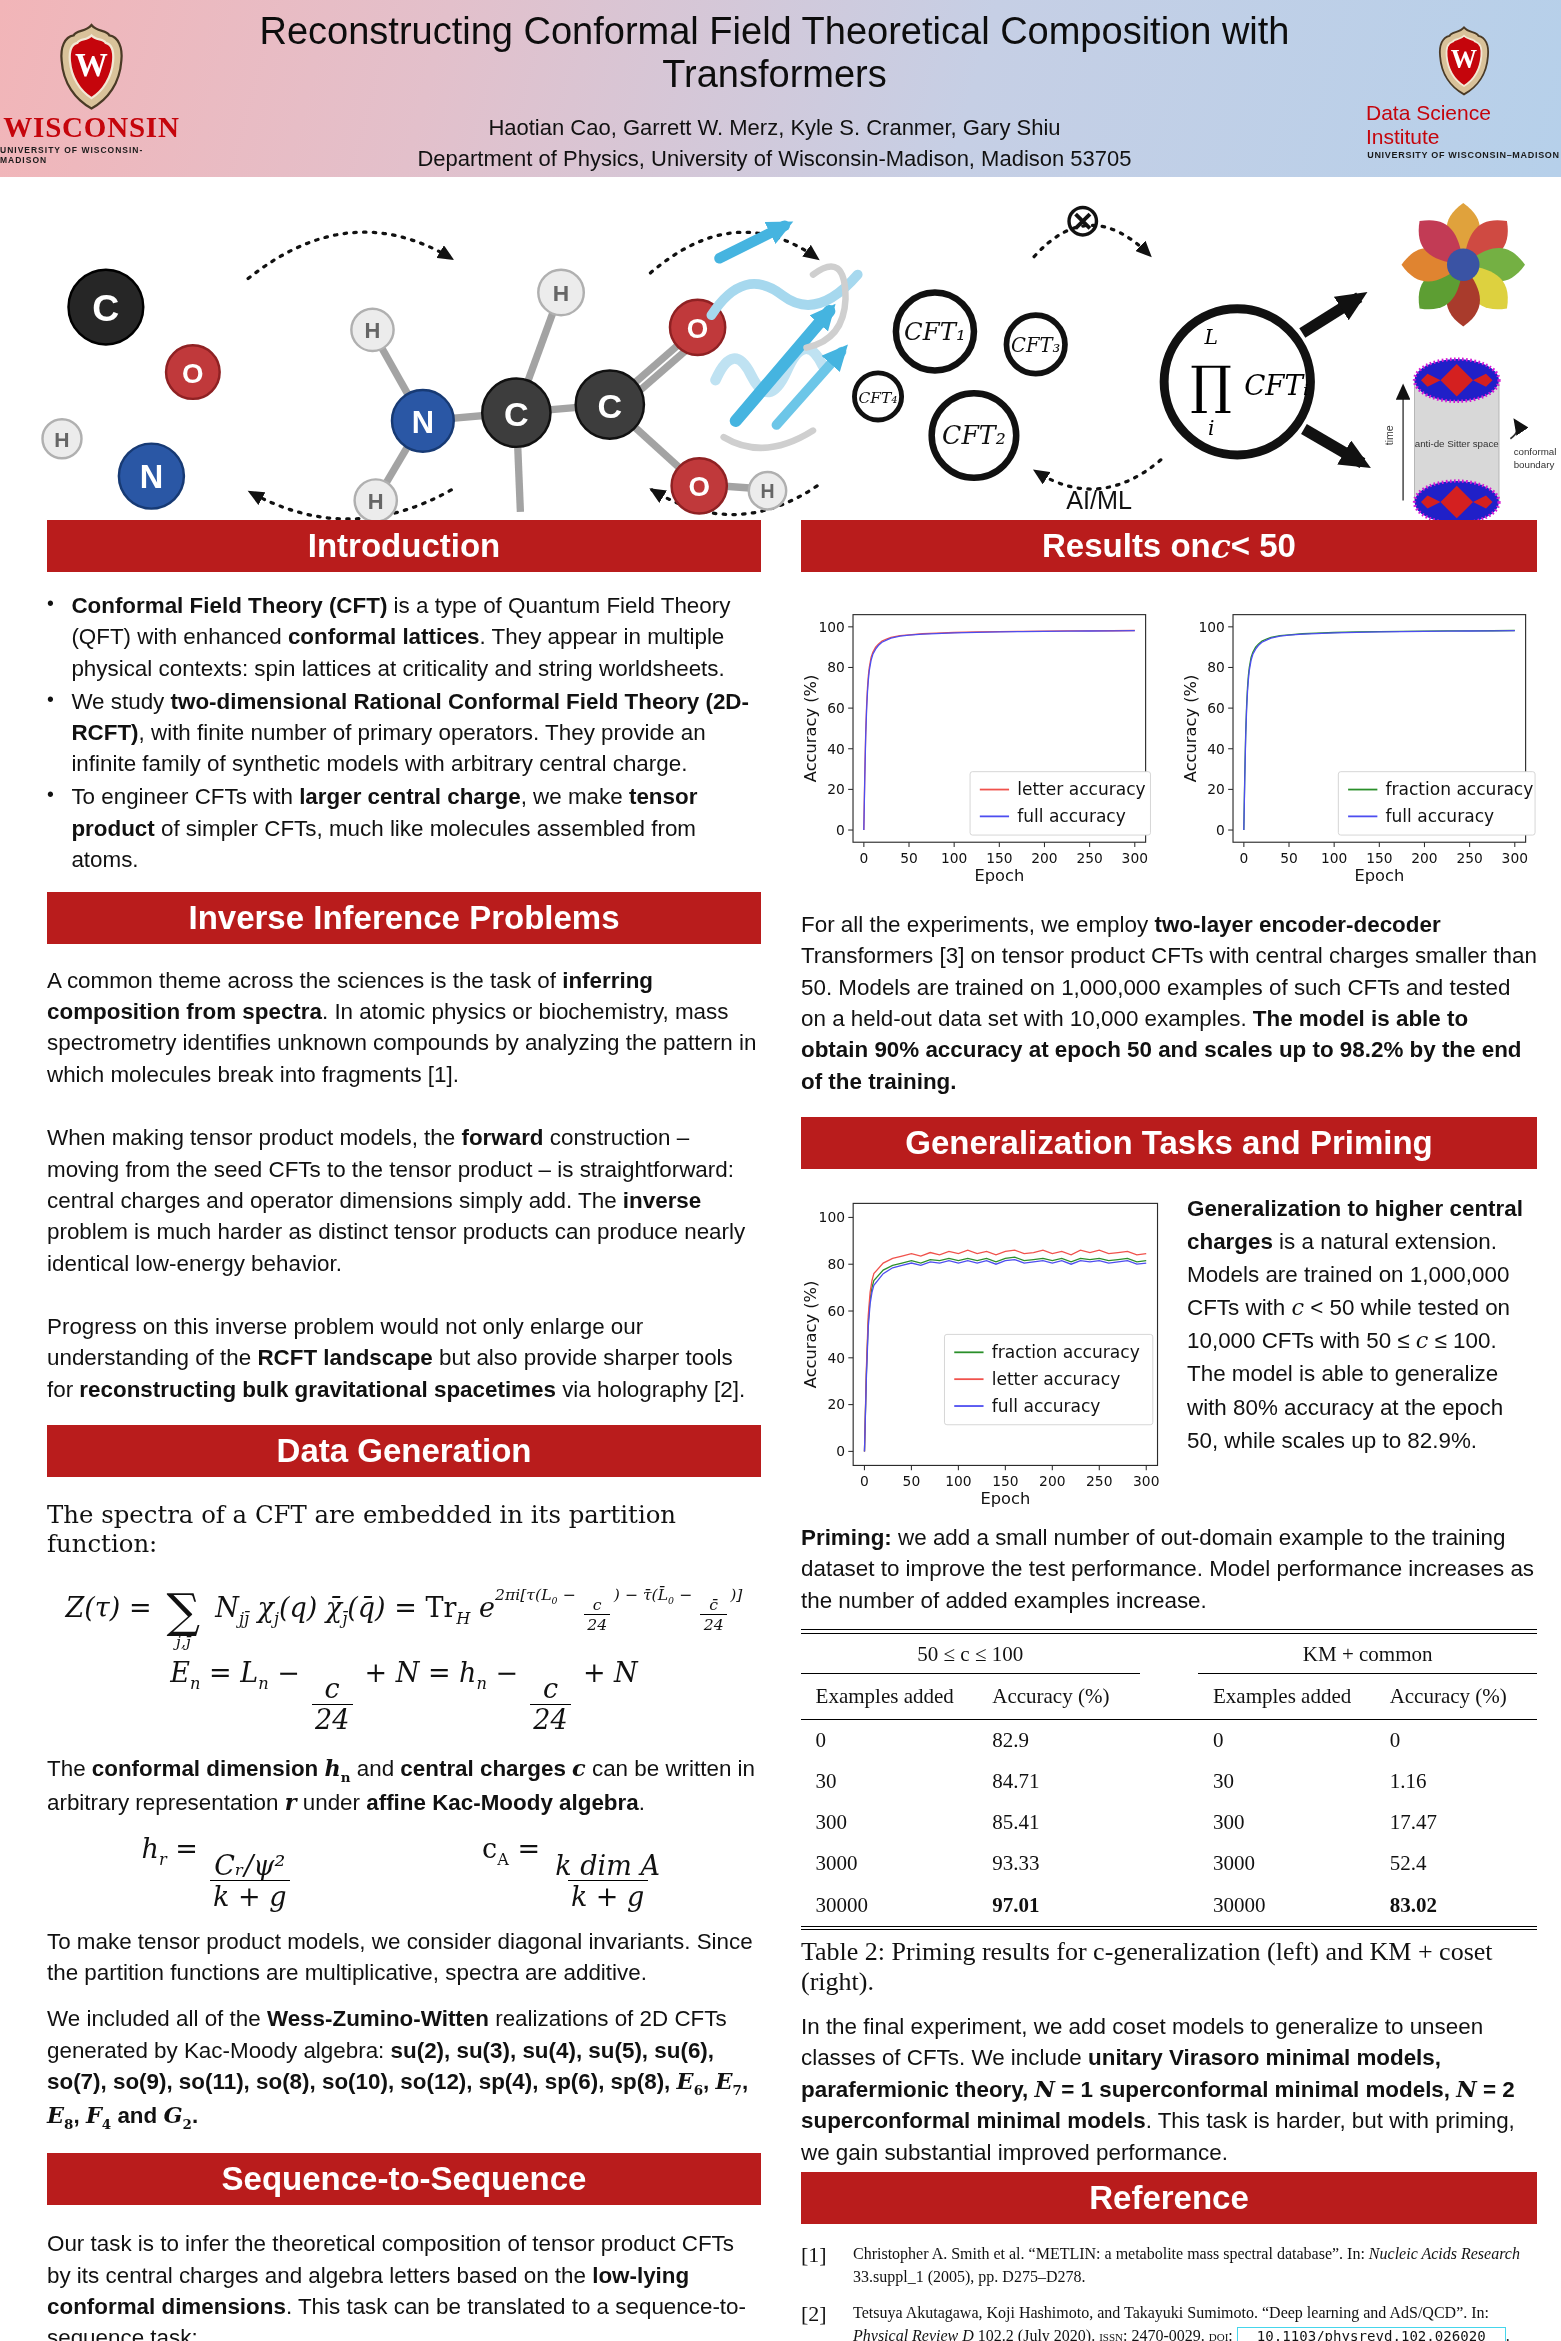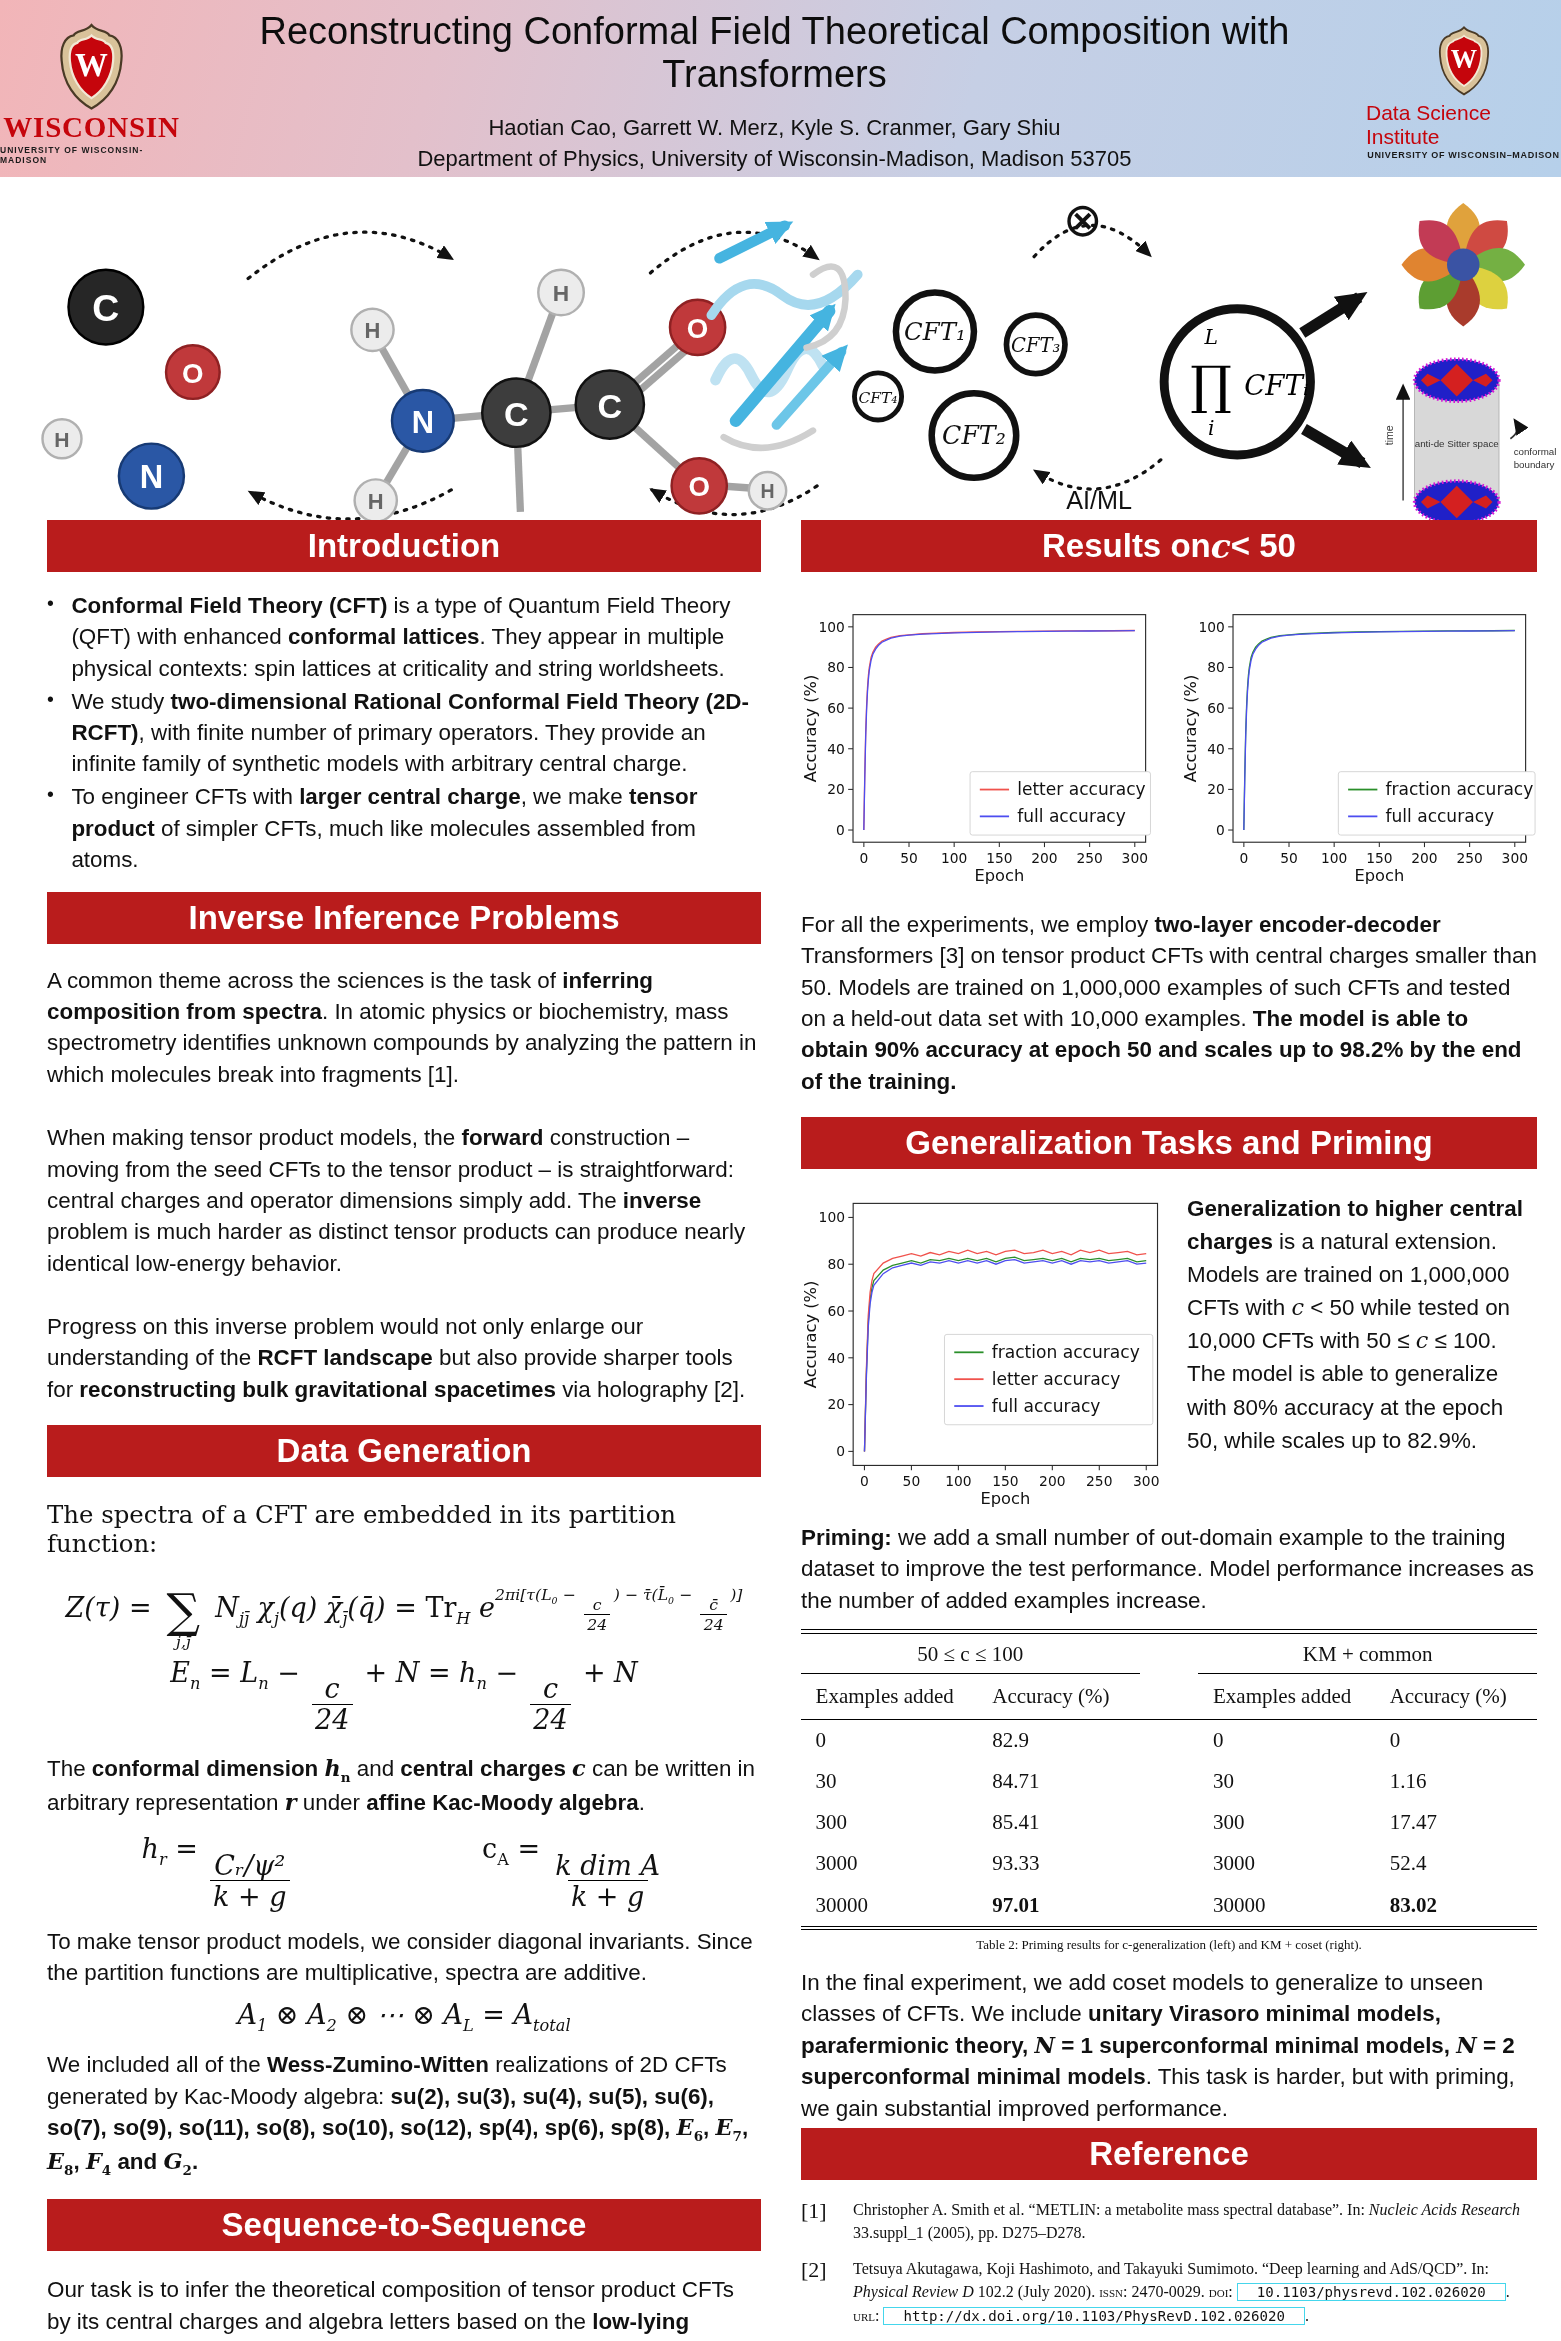--- a/index.html
+++ b/index.html
@@ -73,21 +73,21 @@
   
   .ptable{font-family:"Liberation Serif",serif;font-size:21px;margin-top:13px;}
   .dline{height:2.4px;border-top:1.3px solid #000;border-bottom:1.3px solid #000;}
   .tgrid{display:grid;grid-template-columns:24% 22% 8% 24% 22%;}
   .ghead{text-align:center;padding:8.1px 0 6.5px;border-bottom:1.3px solid #000;}
   .g1{grid-column:1/3;} .g2{grid-column:4/6;}
   .theadrow{border-bottom:1.3px solid #000;}
   .tcell{padding:8.1px 3.3px 8.1px 14.6px;}
   .thcell{padding:9.8px 3.3px 9.8px 14.6px;}
   .tb{font-weight:bold;}
-  .tcaption{text-align:center;font-size:13px;margin-top:6.5px;font-family:"Liberation Serif",serif;}
+  .tcaption{text-align:left;font-size:26px;margin-top:6.5px;font-family:"Liberation Serif",serif;}
 
   
   .refs{margin-top:18px;}
   .refitem{display:flex;margin-bottom:13px;}
   .refno{width:52px;flex:0 0 52px;font-family:"Liberation Serif",serif;font-size:22px;}
   .reftext{font-family:"Liberation Serif",serif;font-size:16px;line-height:1.45;}
   .reftext .i{font-style:italic;}
 </style>
 </head>
 <body>
@@ -308,21 +308,20 @@
       <span><span>h</span><span class="sub">r</span><span> = </span><span class="frac">
             <span class="fnum">Cᵣ/ψ²</span>
             <span class="fden">k + g</span>
           </span></span>
       <span><span class="up">c</span><span class="sub up">A</span><span> = </span><span class="frac">
             <span class="fnum">k dim A</span>
             <span class="fden">k + g</span>
           </span></span>
     </div>
     <div class="body-txt" style="margin-top:16.3px"><span>To make tensor product models, we consider diagonal invariants. Since the partition functions are multiplicative, spectra are additive.</span></div>
-    <div class="eq" style="margin-top:9.8px"><span>A</span><span class="sub">1</span><span> ⊗ A</span><span class="sub">2</span><span> ⊗ ⋯ ⊗ A</span><span class="sub">L</span><span> = A</span><span class="sub">total</span></div>
     <div class="body-txt" style="margin-top:14.6px"><span>We included all of the </span><span class="b">Wess-Zumino-Witten</span><span> realizations of 2D CFTs generated by Kac-Moody algebra: </span><span class="b">su(2), su(3), su(4), su(5), su(6), so(7), so(9), so(11), so(8), so(10), so(12), sp(4), sp(6), sp(8), </span><span class="b i serif">E</span><span class="b sub serif">6</span><span class="b">, </span><span class="b i serif">E</span><span class="b sub serif">7</span><span class="b">, </span><span class="b i serif">E</span><span class="b sub serif">8</span><span class="b">, </span><span class="b i serif">F</span><span class="b sub serif">4</span><span class="b"> and </span><span class="b i serif">G</span><span class="b sub serif">2</span><span class="b">.</span></div>
 
     <div class="banner" style="margin-top:19.5px">
         <span>Sequence-to-Sequence</span>
       </div>
     <div class="body-txt" style="margin-top:23px"><span>Our task is to infer the theoretical composition of tensor product CFTs by its central charges and algebra letters based on the </span><span class="b">low-lying conformal dimensions</span><span>. This task can be translated to a sequence-to-sequence task:</span></div>
 
   </div>
 
   <div id="rightcol">

